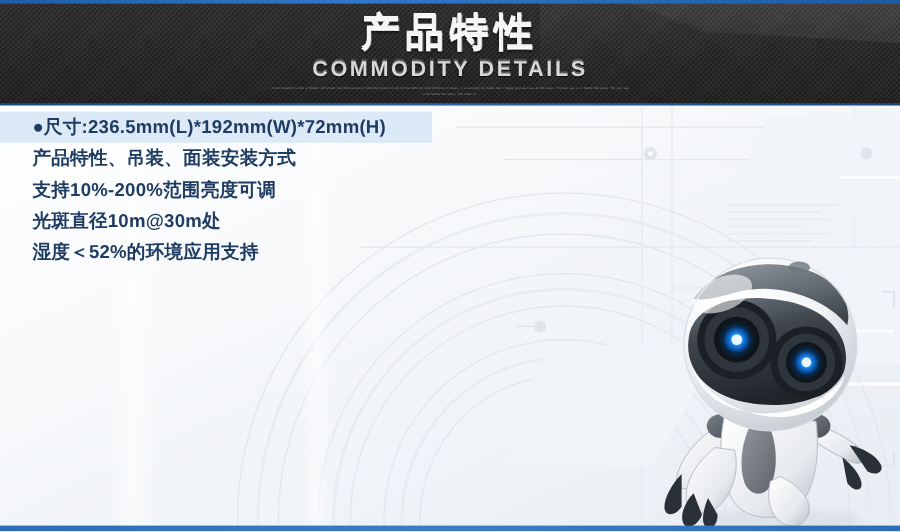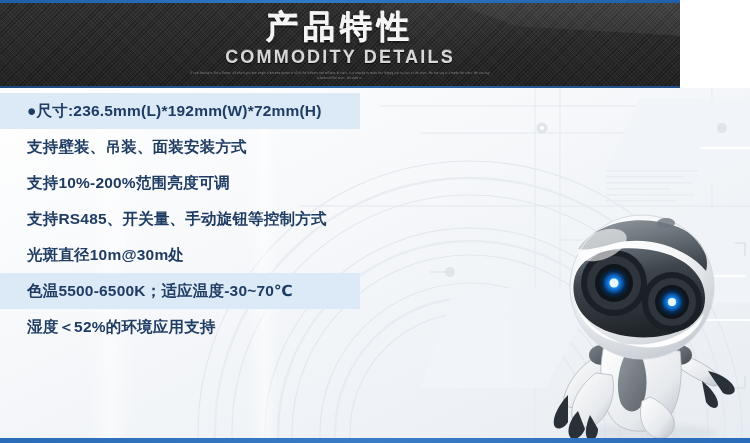--- a/index.html
+++ b/index.html
@@ -6,21 +6,21 @@
   html,body { width:750px; height:443px; overflow:hidden; }
   body {
     font-family:"Liberation Sans","DejaVu Sans",sans-serif;
     background:#ffffff;
     position:relative;
   }
   #page { position:relative; width:750px; height:443px; overflow:hidden; background:#fff; }
 
   
   .header {
-    position:absolute; left:0; top:0; width:680px; height:88px;
+    position:absolute; left:0; top:0; width:750px; height:88px;
     background:#000000;
     overflow:hidden;
   }
   .header-texture {
     position:absolute; inset:0;
     background-image:
       repeating-linear-gradient(45deg, rgba(255,255,255,.035) 0 1px, rgba(0,0,0,0) 1px 3px),
       repeating-linear-gradient(-45deg, rgba(0,0,0,.30) 0 1px, rgba(0,0,0,0) 1px 3px),
       linear-gradient(180deg,#333333 0%,#2c2c2c 45%,#242424 100%);
   }
@@ -71,21 +71,21 @@
     background:linear-gradient(135deg,#ffffff 0%,#f7f9fb 40%,#eef2f6 78%,#f4f6f9 100%);
     overflow:hidden;
   }
   .bg-svg { position:absolute; inset:0; width:100%; height:100%; }
 
   
   .spec-list {
     position:absolute; left:0; top:93px; width:360px;
   }
   .spec-row {
-    height:36px; display:flex; align-items:center;
+    height:26px; display:flex; align-items:center;
     padding-left:27px;
     font-size:15.5px; font-weight:bold;
     color:#1f3c63;
     letter-spacing:.2px;
     white-space:nowrap;
   }
   .spec-row.alt { background:#dceaf7; }
 
   
   .bottom-bar {
@@ -293,23 +293,21 @@
         <path d="M36 92 C 44 124, 84 146, 120 142 C 146 139, 162 124, 166 108 C 150 134, 104 148, 70 134 C 50 126, 40 110, 36 92 Z" fill="#ffffff" opacity="0.95"></path>
         <ellipse cx="64" cy="40" rx="26" ry="14" fill="#ffffff" opacity="0.6" transform="rotate(-22 64 40)"></ellipse>
 
         <ellipse cx="128" cy="18" rx="9" ry="5" fill="#6d757d" opacity="0.8"></ellipse>
       </g>
     </svg>
   </div>
 
   <div class="spec-list">
     <div class="spec-row alt">●尺寸:236.5mm(L)*192mm(W)*72mm(H)</div>
-    <div class="spec-row">支持壁装、吊装、面装安装方式</div>
+    <div class="spec-row">产品特性、吊装、面装安装方式</div>
     <div class="spec-row">支持10%-200%范围亮度可调</div>
-    <div class="spec-row">支持RS485、开关量、手动旋钮等控制方式</div>
     <div class="spec-row">光斑直径10m@30m处</div>
-    <div class="spec-row alt">色温5500-6500K；适应温度-30~70℃</div>
     <div class="spec-row">湿度＜52%的环境应用支持</div>
   </div>
 
   <div class="bottom-bar"></div>
 
 </div>
 
 </body></html>

